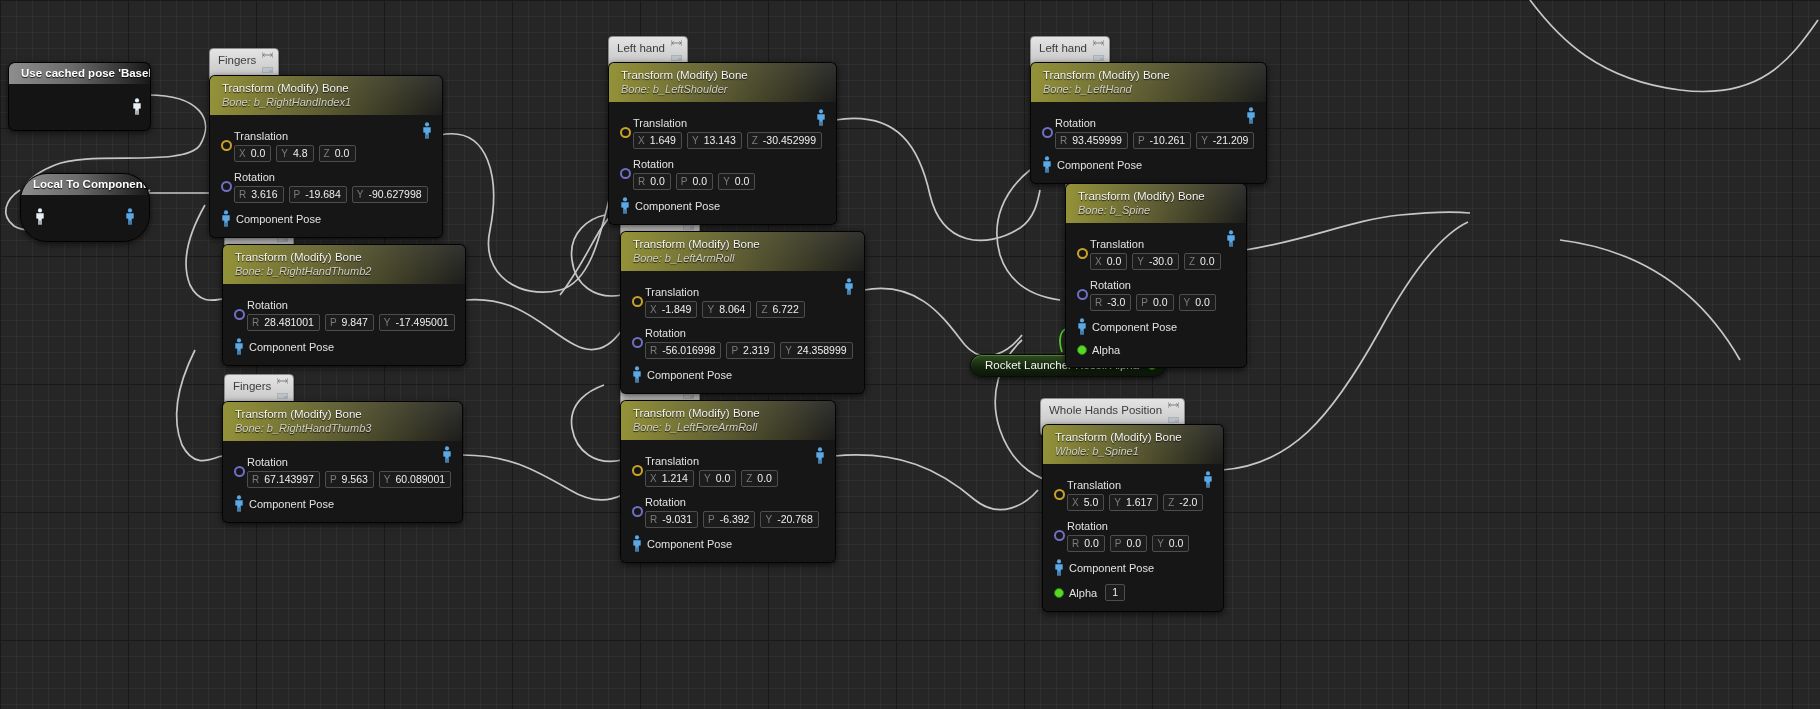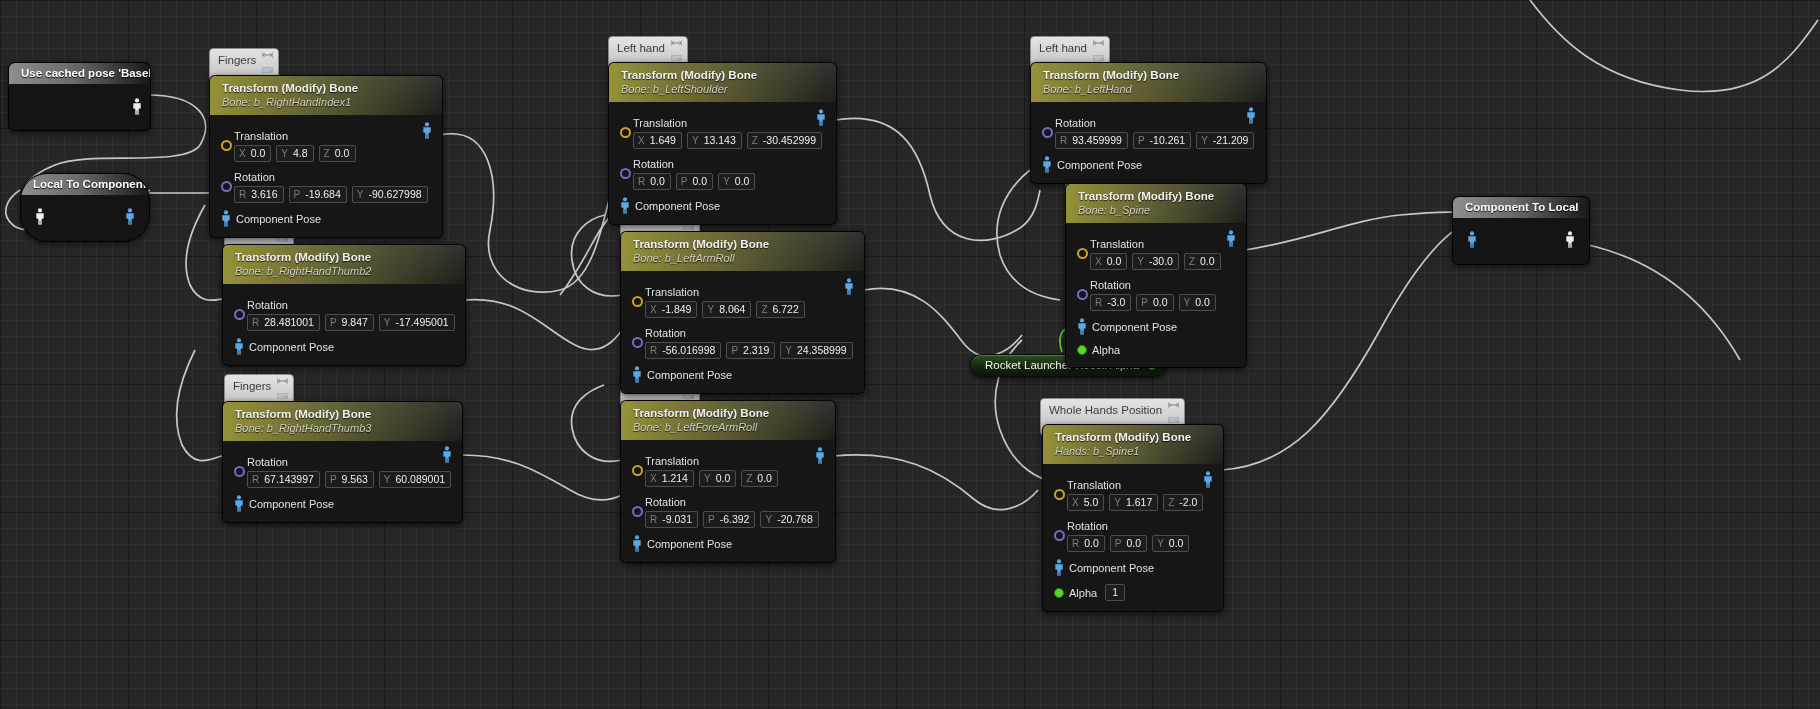--- a/index.html
+++ b/index.html
@@ -56,21 +56,21 @@
     box-shadow:0 2px 6px rgba(0,0,0,.65);
     overflow:hidden;
   }
   .node .hdr{
     padding:5px 10px 6px 12px;
     background:
       linear-gradient(to right, rgba(154,152,57,.95) 0%, rgba(120,119,60,.75) 45%, rgba(46,46,40,.25) 100%),
       linear-gradient(to bottom, rgba(255,255,255,.10), rgba(0,0,0,.18));
   }
   .node .hdr .t1{
-    font-size:11.5px;font-weight:bold;color:#f2f2f2;line-height:14px;
+    font-size:11.5px;font-weight:normal;color:#f2f2f2;line-height:14px;
     text-shadow:0 1px 1px rgba(0,0,0,.8);
   }
   .node .hdr .t2{
     font-size:11px;font-style:italic;color:#cfcfc4;line-height:14px;
     text-shadow:0 1px 1px rgba(0,0,0,.8);
   }
   .node .body{padding:6px 10px 8px 8px;background:#161616;}
 
   
   .prow{display:flex;align-items:center;margin:5px 0 2px 0;}
@@ -205,37 +205,20 @@
       </span>
       <span class="man" style="right:14px;top:13px;">
         <svg viewBox="0 0 10 17" width="10" height="17">
             <circle cx="5" cy="2.4" r="2.1" fill="#5aa9e6"></circle>
             <path d="M1.3 5.2h7.4v5.2l-2 .4v6.0h-1.4v-4.2h-0.6v4.2h-1.4v-6.0l-2-0.4z" fill="#5aa9e6"></path>
           </svg>
       </span>
     </div>
   </div>
 
-  <div class="snode" style="left:1452px;top:196px;width:136px;">
-    <div class="shdr">Component To Local</div>
-    <div class="sbody">
-      <span class="man" style="left:14px;top:13px;">
-        <svg viewBox="0 0 10 17" width="10" height="17">
-            <circle cx="5" cy="2.4" r="2.1" fill="#5aa9e6"></circle>
-            <path d="M1.3 5.2h7.4v5.2l-2 .4v6.0h-1.4v-4.2h-0.6v4.2h-1.4v-6.0l-2-0.4z" fill="#5aa9e6"></path>
-          </svg>
-      </span>
-      <span class="man" style="right:14px;top:13px;">
-        <svg viewBox="0 0 10 17" width="10" height="17">
-            <circle cx="5" cy="2.4" r="2.1" fill="#e9eef2"></circle>
-            <path d="M1.3 5.2h7.4v5.2l-2 .4v6.0h-1.4v-4.2h-0.6v4.2h-1.4v-6.0l-2-0.4z" fill="#e9eef2"></path>
-          </svg>
-      </span>
-    </div>
-  </div>
 
   <div class="varnode" style="left:970px;top:354px;">
     <span>Rocket Launcher Recoil Alpha</span>
     <span class="dot-fill"></span>
   </div>
 
   <div class="bubble" style="left:209px;top:48px;">
     <span>Fingers</span>
     <span class="bicons">
       <i class="ic-pin">
@@ -830,21 +813,21 @@
       <span class="man" style="position:absolute;right:10px;top:46px;"><svg viewBox="0 0 10 17" width="10" height="17">
             <circle cx="5" cy="2.4" r="2.1" fill="#5aa9e6"></circle>
             <path d="M1.3 5.2h7.4v5.2l-2 .4v6.0h-1.4v-4.2h-0.6v4.2h-1.4v-6.0l-2-0.4z" fill="#5aa9e6"></path>
           </svg></span>
     </div>
   </div>
 
   <div class="node" style="left:1042px;top:424px;width:180px;">
     <div class="hdr">
       <div class="t1">Transform (Modify) Bone</div>
-      <div class="t2">Hands: b_Spine1</div>
+      <div class="t2">Whole: b_Spine1</div>
     </div>
     <div class="body">
       <div class="prow">
         <span class="pin">
             <span class="dot-ring"></span>
           </span>
         <span class="pcol">
           <span class="plabel">Translation</span>
           <span class="fields">
             <span class="fld">

